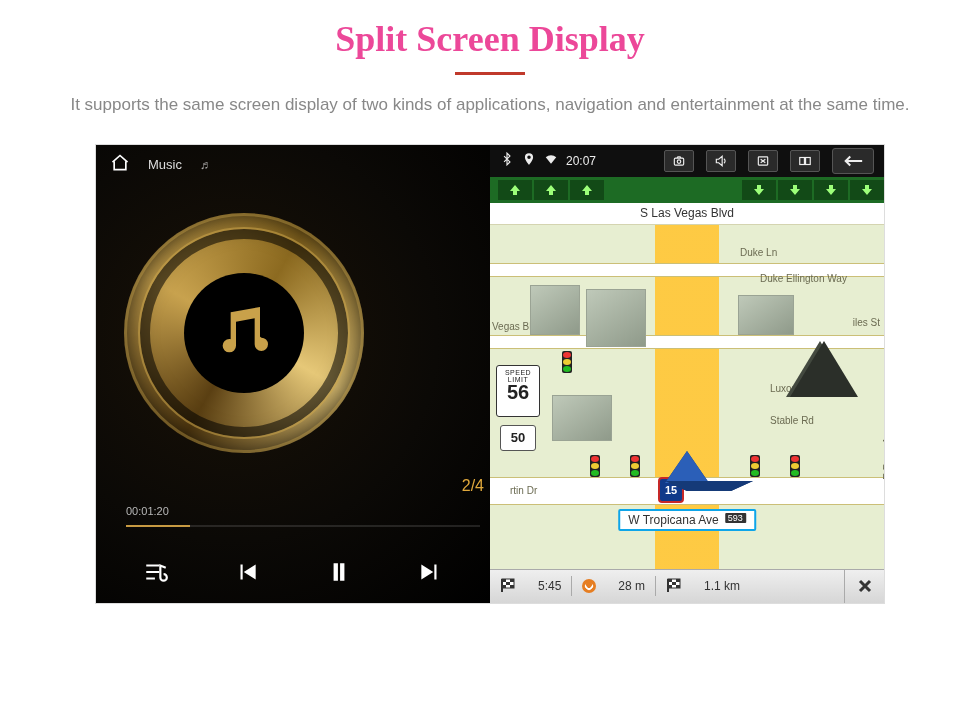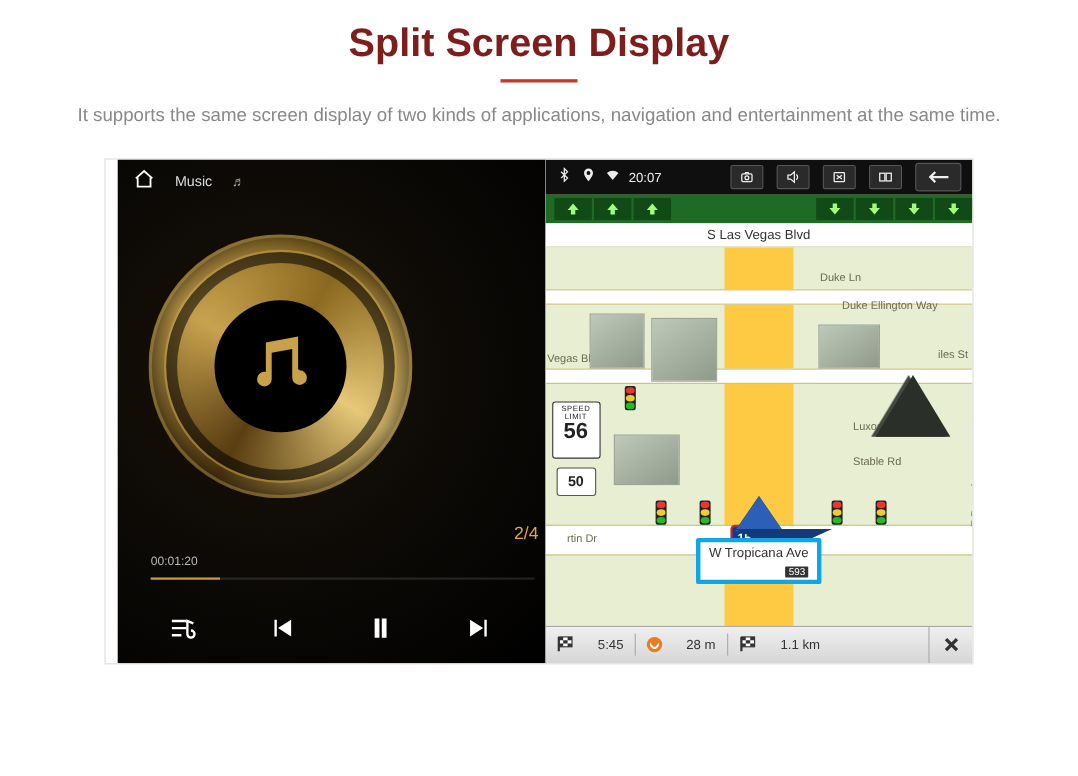--- a/index.html
+++ b/index.html
@@ -8,22 +8,23 @@
     height: 705px;
     font-family: -apple-system, BlinkMacSystemFont, "Segoe UI", Arial, sans-serif;
     background: #fff;
     color: #333;
     overflow: hidden;
   }
   .page-title {
     text-align: center;
     font-size: 36px;
     font-weight: 700;
-    color: #7f1d1d;
+    color: #ec4899;
     margin-top: 18px;
+    font-family: Liberation Serif, serif;
   }
   .title-underline {
     width: 70px;
     height: 3px;
     background: #c0392b;
     margin: 12px auto 18px;
   }
   .page-desc {
     text-align: center;
     color: #888;
@@ -33,21 +34,20 @@
     margin: 0 auto 26px;
   }
   .device {
     width: 790px;
     height: 460px;
     margin: 0 auto;
     display: flex;
     border: 1px solid #ddd;
     overflow: hidden;
     position: relative;
-    padding-left: 11px;
   }
 
   
   .music-pane {
     width: 50%;
     background: radial-gradient(circle at 35% 42%, #1a1207 0%, #0b0906 55%, #000 100%);
     color: #fff;
     position: relative;
     overflow: hidden;
   }
@@ -284,22 +284,22 @@
     width:44px;height:38px;
     background:linear-gradient(#f7f7f7,#d0d0d0);
     border:1px solid #888;border-radius:3px;
     display:flex;align-items:center;justify-content:center;
     font-size:13px;font-weight:600;color:#222;
   }
   .map-btn svg{width:16px;height:16px;fill:#222;}
 
   .tropicana{
     position:absolute;left:50%;bottom:72px;transform:translateX(-50%);
-    background:#fff;border:4px solid #0ea5e9;border-radius:2px;
-    padding:2px 8px;font-size:12px;color:#333;display:flex;align-items:flex-end;gap:6px;flex-direction:column;
+    background:#fff;border:2px solid #0ea5e9;border-radius:2px;
+    padding:2px 8px;font-size:12px;color:#333;display:flex;align-items:flex-start;gap:6px;
   }
   .exit-tag{background:#333;color:#fff;font-size:9px;padding:0 3px;border-radius:1px;}
 
   .nav-footer{
     position:absolute;left:0;right:0;bottom:0;height:34px;
     background:linear-gradient(#efefef,#d6d6d6);
     border-top:1px solid #aaa;
     display:flex;align-items:center;
     font-size:12px;color:#333;
   }

